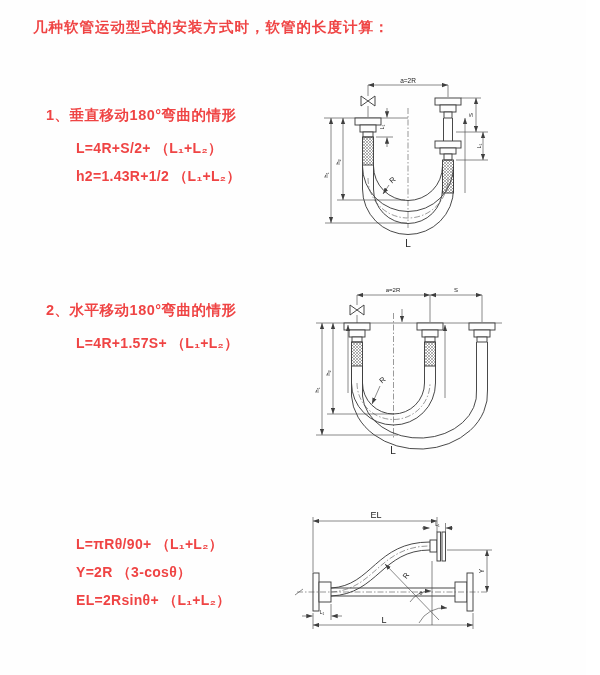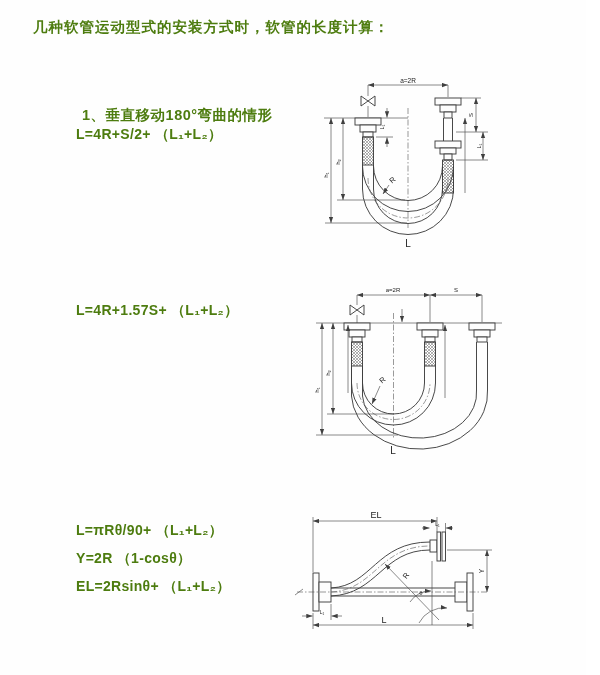--- a/index.html
+++ b/index.html
@@ -1,47 +1,48 @@
 <!DOCTYPE html>
 <html><head>
 <meta charset="utf-8">
 <style>
   html,body{margin:0;padding:0;background:#ffffff;}
   .page{
     position:relative;width:586px;height:675px;background:#fefefe;overflow:hidden;
-    font-family:"Liberation Sans","DejaVu Sans",sans-serif;color:#4d7c0f;
+    font-family:"Liberation Sans","DejaVu Sans",sans-serif;color:#ef4444;
   }
   .title{
     position:absolute;left:33px;top:18px;font-size:14.5px;font-weight:bold;
     letter-spacing:1px;white-space:nowrap;
   }
   .section{position:absolute;left:46px;width:280px;}
-  .heading{font-size:14.5px;font-weight:bold;letter-spacing:0.5px;white-space:nowrap;margin-left:36px;}
+  .heading{font-size:14.5px;font-weight:bold;letter-spacing:0.5px;white-space:nowrap;}
   .formula{
     font-size:14px;font-weight:bold;margin:10px 0 0 30px;letter-spacing:0.3px;white-space:nowrap;
   }
-  .formula.first{margin-top:1px;}
+  .formula.first{margin-top:15px;}
   .diagram{position:absolute;}
   svg{display:block;}
   svg text{font-family:"Liberation Sans","DejaVu Sans",sans-serif;fill:#222;}
   .dln{stroke:#3f3f3f;stroke-width:0.95;fill:none;}           
   .dim{stroke:#4a4a4a;stroke-width:0.65;fill:none;}           
   .cl{stroke:#555;stroke-width:0.6;fill:none;stroke-dasharray:6 2 1.5 2;} 
   .fit{fill:#fdfdfd;stroke:#3f3f3f;stroke-width:0.95;}        
 </style>
 </head>
 <body>
 
 <div class="page">
 
   <div class="title">几种软管运动型式的安装方式时，软管的长度计算：</div>
 
   <div class="section" style="top:106px;">
     <div class="heading">1、垂直移动180°弯曲的情形</div>
     <div class="formula first">L=4R+S/2+ （L₁+L₂）</div>
+    <div class="formula">h2=1.43R+1/2 （L₁+L₂）</div>
   </div>
 
   <div class="diagram" style="left:310px;top:70px;">
     <svg width="200" height="190" viewBox="0 0 200 190">
       <defs>
         <marker id="ar1" markerUnits="userSpaceOnUse" markerWidth="6.5" markerHeight="5" refX="6.2" refY="2.5" orient="auto-start-reverse">
           <path d="M0,0.3 L6.2,2.5 L0,4.7 Z" fill="#3f3f3f"></path>
         </marker>
         <pattern id="hx1" width="3" height="3" patternUnits="userSpaceOnUse">
           <path d="M0,3 l3,-3 M0,0 l3,3" stroke="#666" stroke-width="0.5"></path>
@@ -110,20 +111,21 @@
       <text x="170.5" y="76" font-size="5.5" text-anchor="middle" transform="rotate(-90 170.5 76)">L₁</text>
 
       <line class="dim" x1="79" y1="115" x2="73" y2="124" marker-end="url(#ar1)"></line>
       <text x="84" y="112" font-size="7.5" text-anchor="middle" transform="rotate(-40 84 112)">R</text>
 
       <text x="98" y="177" font-size="10" text-anchor="middle">L</text>
     </svg>
   </div>
 
   <div class="section" style="top:301px;">
+    <div class="heading">2、水平移动180°弯曲的情形</div>
     <div class="formula first">L=4R+1.57S+ （L₁+L₂）</div>
   </div>
 
   <div class="diagram" style="left:300px;top:278px;">
     <svg width="230" height="200" viewBox="0 0 230 200">
       <defs>
         <marker id="ar2" markerUnits="userSpaceOnUse" markerWidth="6.5" markerHeight="5" refX="6.2" refY="2.5" orient="auto-start-reverse">
           <path d="M0,0.3 L6.2,2.5 L0,4.7 Z" fill="#3f3f3f"></path>
         </marker>
         <pattern id="hx2" width="3" height="3" patternUnits="userSpaceOnUse">
@@ -186,21 +188,21 @@
 
       <line class="dim" x1="80" y1="108" x2="72" y2="126" marker-end="url(#ar2)"></line>
       <text x="84" y="104" font-size="7.5" text-anchor="middle" transform="rotate(-40 84 104)">R</text>
 
       <text x="93" y="176" font-size="10" text-anchor="middle">L</text>
     </svg>
   </div>
 
   <div class="section" style="top:521px;">
     <div class="formula first">L=πRθ/90+ （L₁+L₂）</div>
-    <div class="formula">Y=2R （1-cosθ）</div>
+    <div class="formula">Y=2R （3-cosθ）</div>
     <div class="formula">EL=2Rsinθ+ （L₁+L₂）</div>
   </div>
 
   <div class="diagram" style="left:284px;top:505px;">
     <svg width="215" height="150" viewBox="0 0 215 150">
       <defs>
         <marker id="ar3" markerUnits="userSpaceOnUse" markerWidth="6.5" markerHeight="5" refX="6.2" refY="2.5" orient="auto-start-reverse">
           <path d="M0,0.3 L6.2,2.5 L0,4.7 Z" fill="#3f3f3f"></path>
         </marker>
       </defs>

